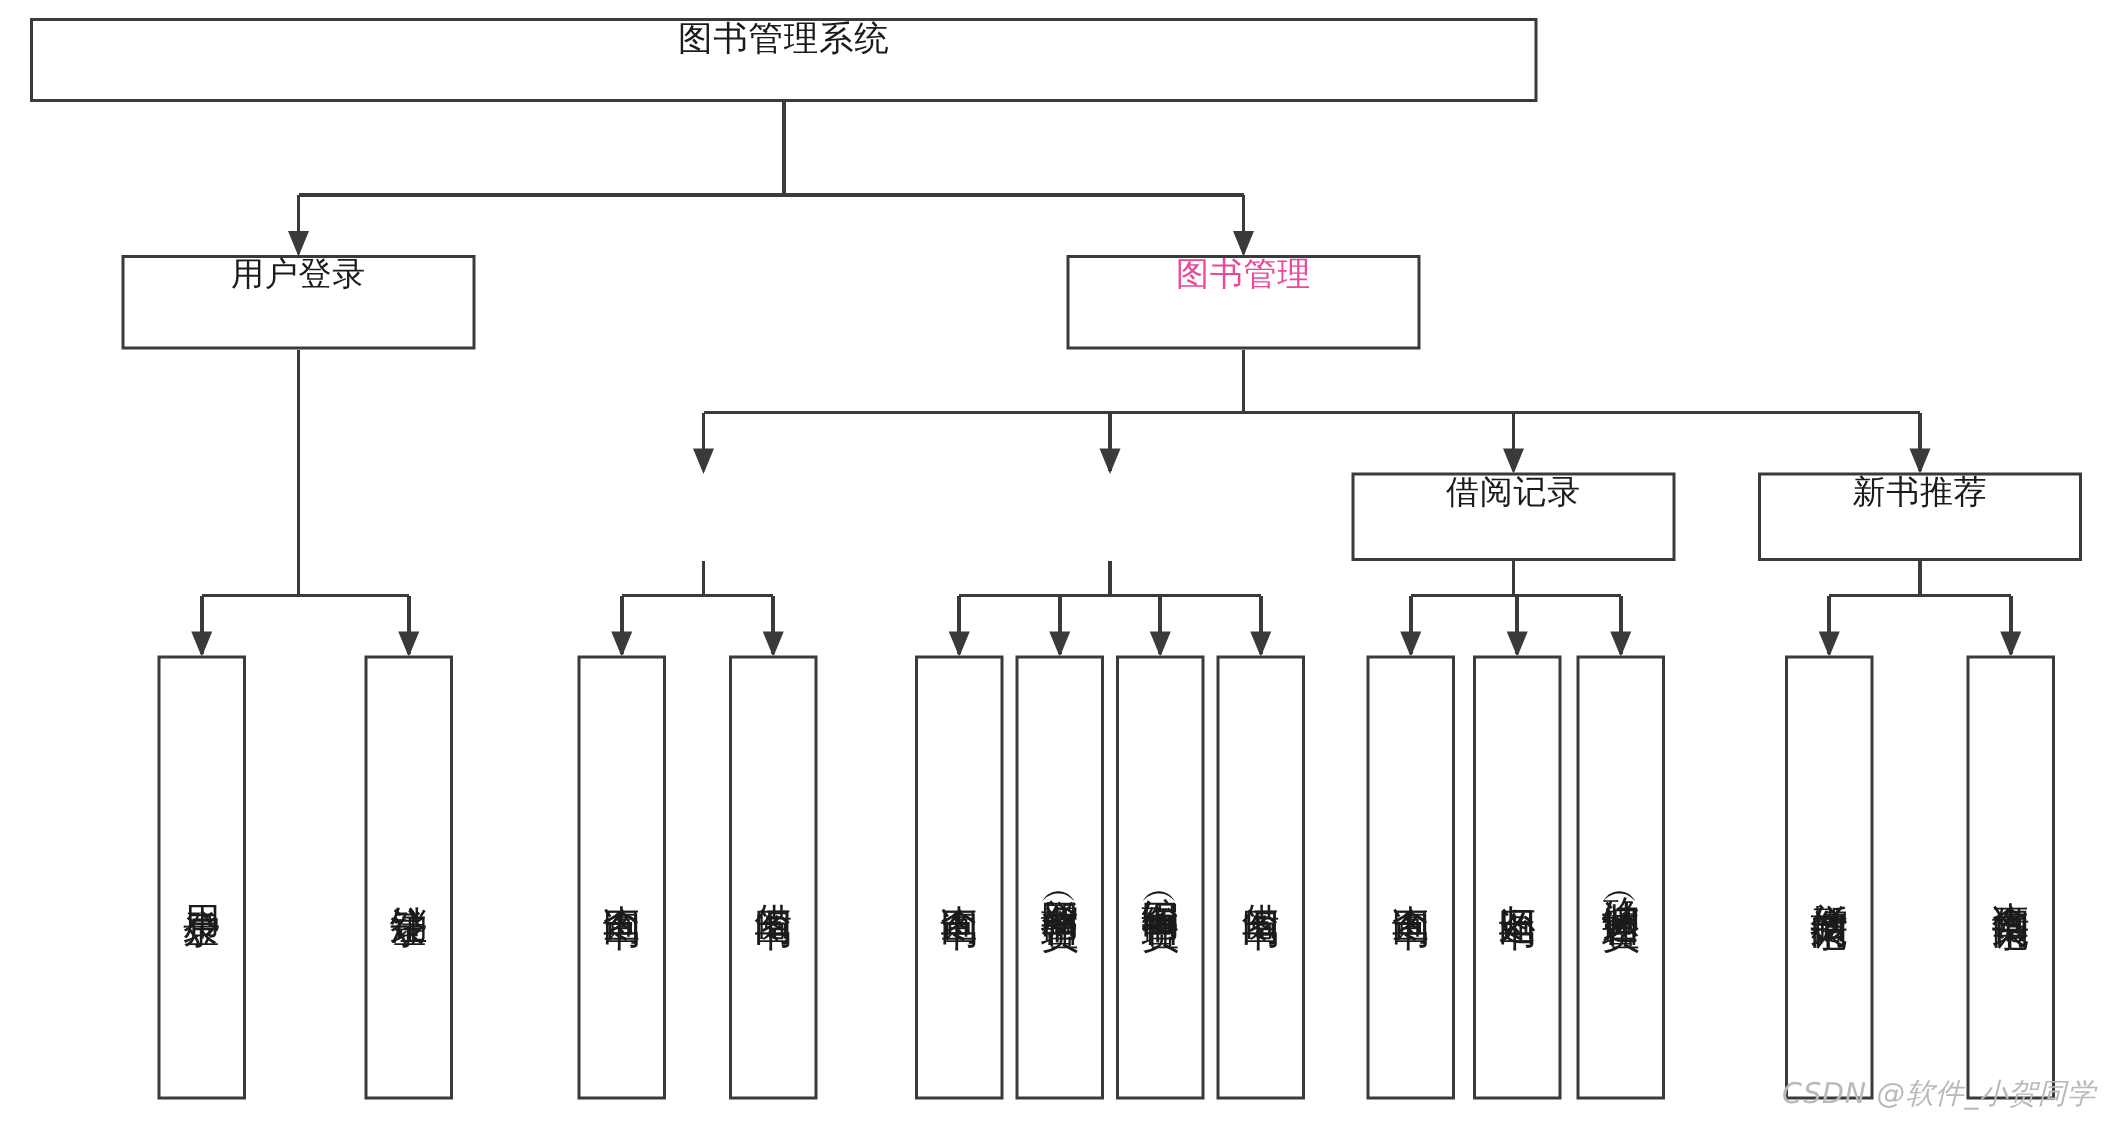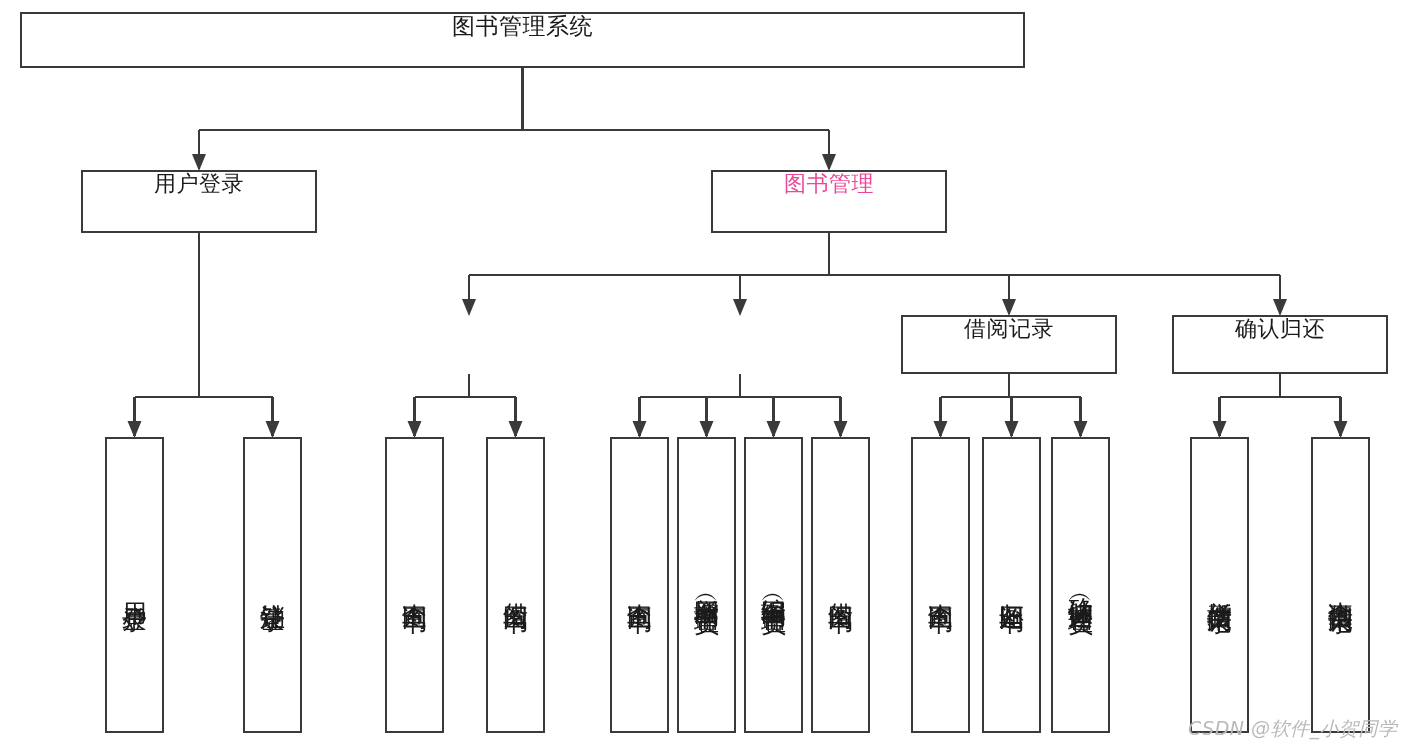--- a/index.html
+++ b/index.html
@@ -136,21 +136,21 @@
     <div class="node horiz" style="left: 81px; top: 170px; width: 236px; height: 63px; border-color: rgb(58, 58, 58); color: rgb(27, 27, 27);">
       <span class="node-label">用户登录</span>
     </div>
     <div class="node horiz" style="left: 711px; top: 170px; width: 236px; height: 63px; border-color: rgb(58, 58, 58); color: #ec4899;">
       <span class="node-label">图书管理</span>
     </div>
     <div class="node horiz" style="left: 901px; top: 315px; width: 216px; height: 59px; border-color: rgb(58, 58, 58); color: rgb(27, 27, 27);">
       <span class="node-label">借阅记录</span>
     </div>
     <div class="node horiz" style="left: 1172px; top: 315px; width: 216px; height: 59px; border-color: rgb(58, 58, 58); color: rgb(27, 27, 27);">
-      <span class="node-label">确认归还</span>
+      <span class="node-label">新书推荐</span>
     </div>
     <div class="node vert" style="left: 105px; top: 437px; width: 59px; height: 296px; border-color: rgb(58, 58, 58); color: rgb(27, 27, 27);">
       <span class="node-label">用户登录</span>
     </div>
     <div class="node vert" style="left: 243px; top: 437px; width: 59px; height: 296px; border-color: rgb(58, 58, 58); color: rgb(27, 27, 27);">
       <span class="node-label">注销登录</span>
     </div>
     <div class="node vert" style="left: 385px; top: 437px; width: 59px; height: 296px; border-color: rgb(58, 58, 58); color: rgb(27, 27, 27);">
       <span class="node-label">查询图书</span>
     </div>

